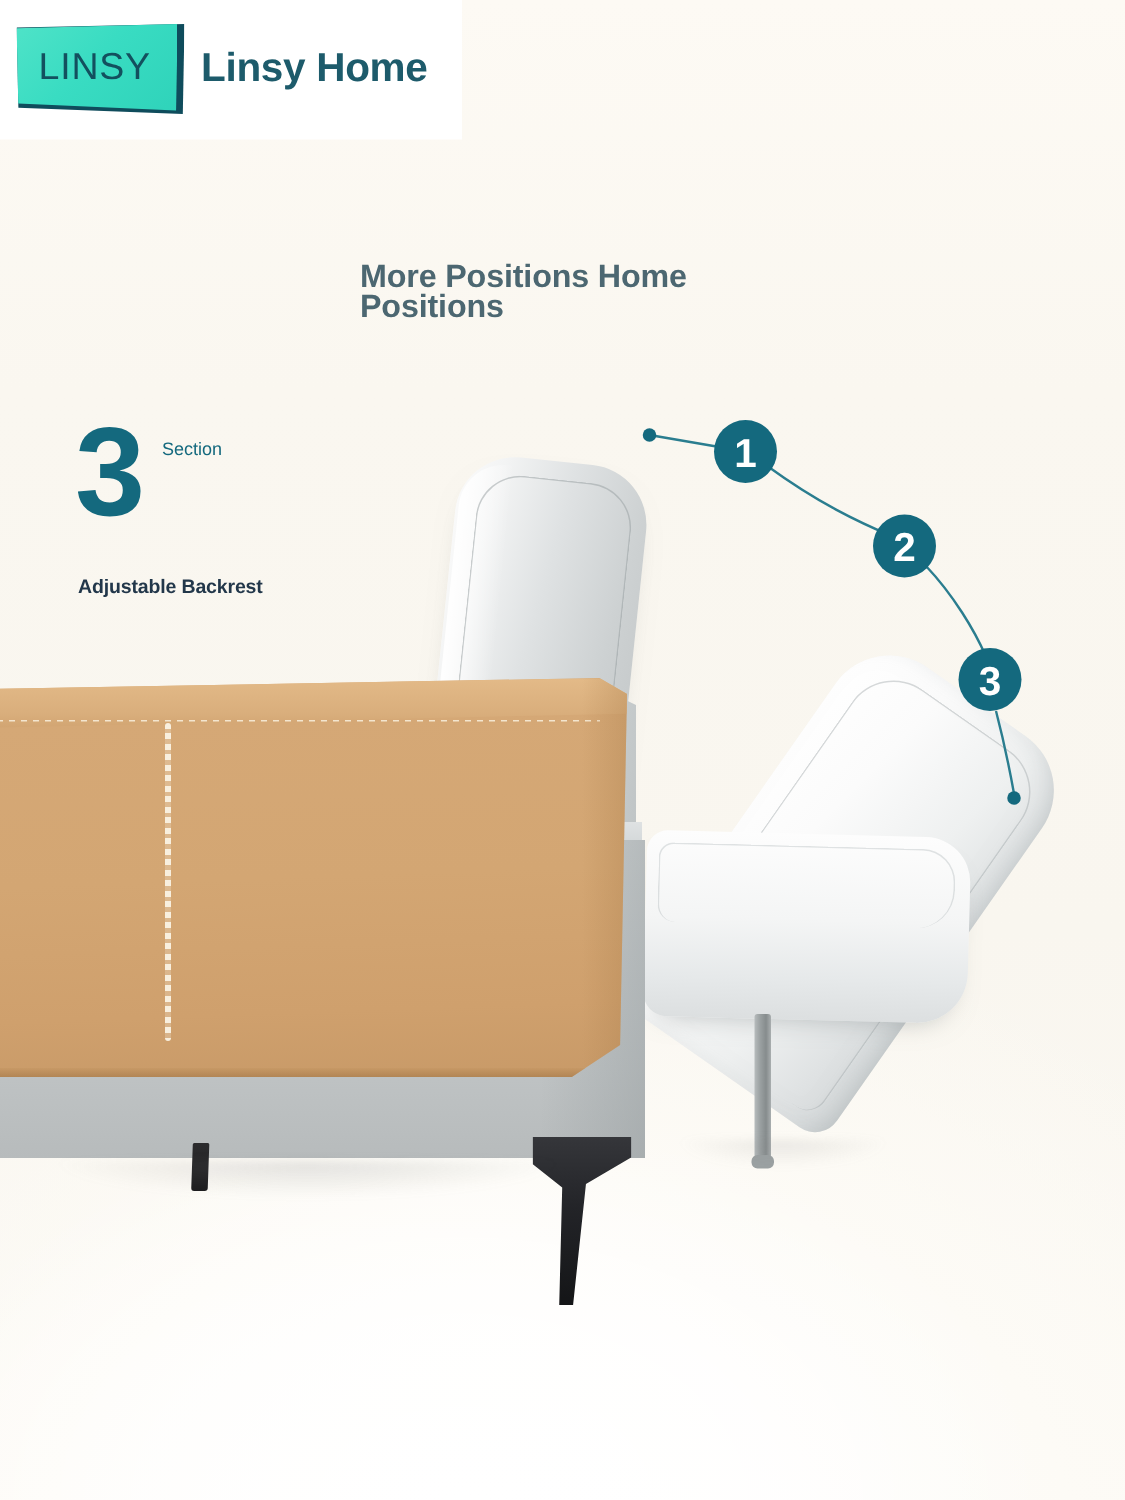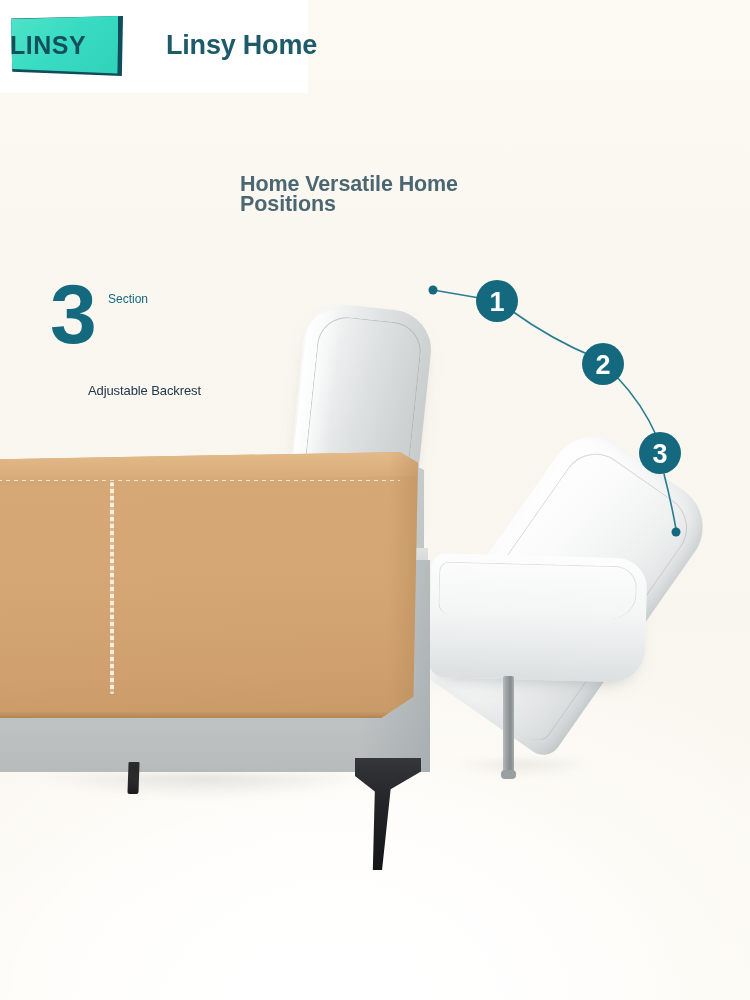--- a/index.html
+++ b/index.html
@@ -68,36 +68,36 @@
     height: 96%;
     background: linear-gradient(135deg, #4fe3c8 0%, #39dcc2 46%, #2fd3ba 100%);
     clip-path: polygon(1% 5%, 100% 0%, 99% 100%, 2% 92%);
   }
   .brand-logo .wordmark {
     position: absolute;
     left: 0;
     right: 6%;
     top: 50%;
     transform: translateY(-52%);
+    text-align: center;
     font-size: 25px;
-    font-weight: 700;
+    font-weight: 400;
     letter-spacing: 0.5px;
     color: #13505e;
     font-family: "Liberation Sans", sans-serif;
   }
   .brand-name {
     position: absolute;
     left: 134px;
     top: 30px;
     font-size: 27px;
     font-weight: 700;
     color: #1d5b6b;
     letter-spacing: -0.2px;
     white-space: nowrap;
-    margin-left: 32px;
   }
 
   
   .headline {
     position: absolute;
     left: 240px;
     top: 174px;
     width: 300px;
     font-size: 21.5px;
     font-weight: 700;
@@ -133,25 +133,24 @@
     top: 14px;
     font-size: 12px;
     font-weight: 400;
     color: #14697e;
   }
   .stat-caption {
     position: absolute;
     left: 2px;
     top: 105px;
     font-size: 13px;
-    font-weight: 400;
+    font-weight: 700;
     color: #22374a;
     letter-spacing: -0.1px;
     white-space: nowrap;
-    margin-left: 36px;
   }
 
   
   .callout-svg {
     position: absolute;
     left: 0;
     top: 0;
     width: 750px;
     height: 1000px;
     overflow: visible;
@@ -465,21 +464,21 @@
     <g>
       <circle cx="603" cy="364" r="21" fill="#14697e"></circle>
       <text class="step-num" x="603" y="365">2</text>
     </g>
     <g>
       <circle cx="660" cy="453" r="21" fill="#14697e"></circle>
       <text class="step-num" x="660" y="454">3</text>
     </g>
   </svg>
 
-  <div class="headline">Home Versatile Home Positions</div>
+  <div class="headline">More Positions Home Positions</div>
 
   <div class="stat-block">
     <div class="stat-row">
       <div class="stat-number">3</div>
       <div class="stat-unit">Section</div>
     </div>
     <div class="stat-caption">Adjustable Backrest</div>
   </div>
 
   <div class="header-band">

